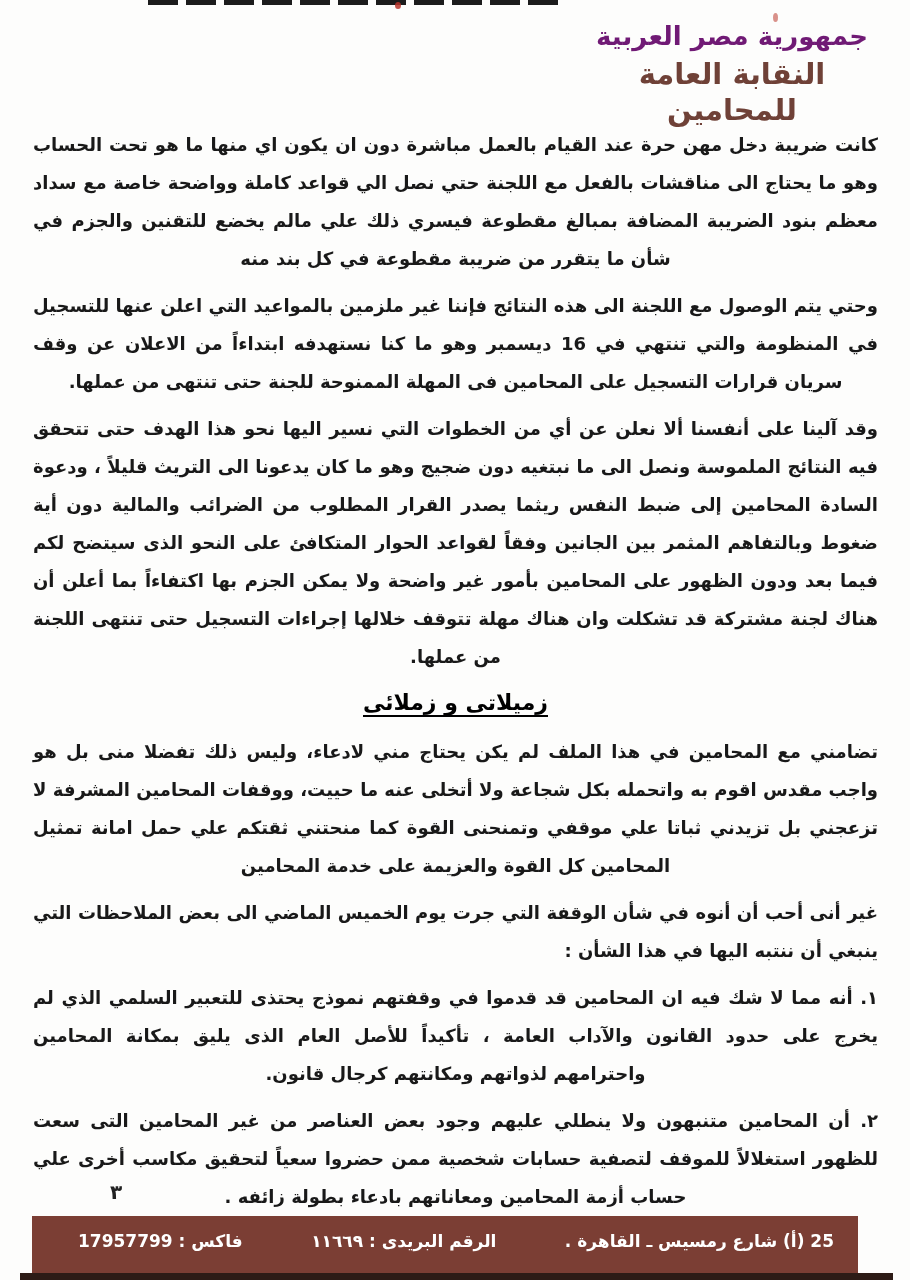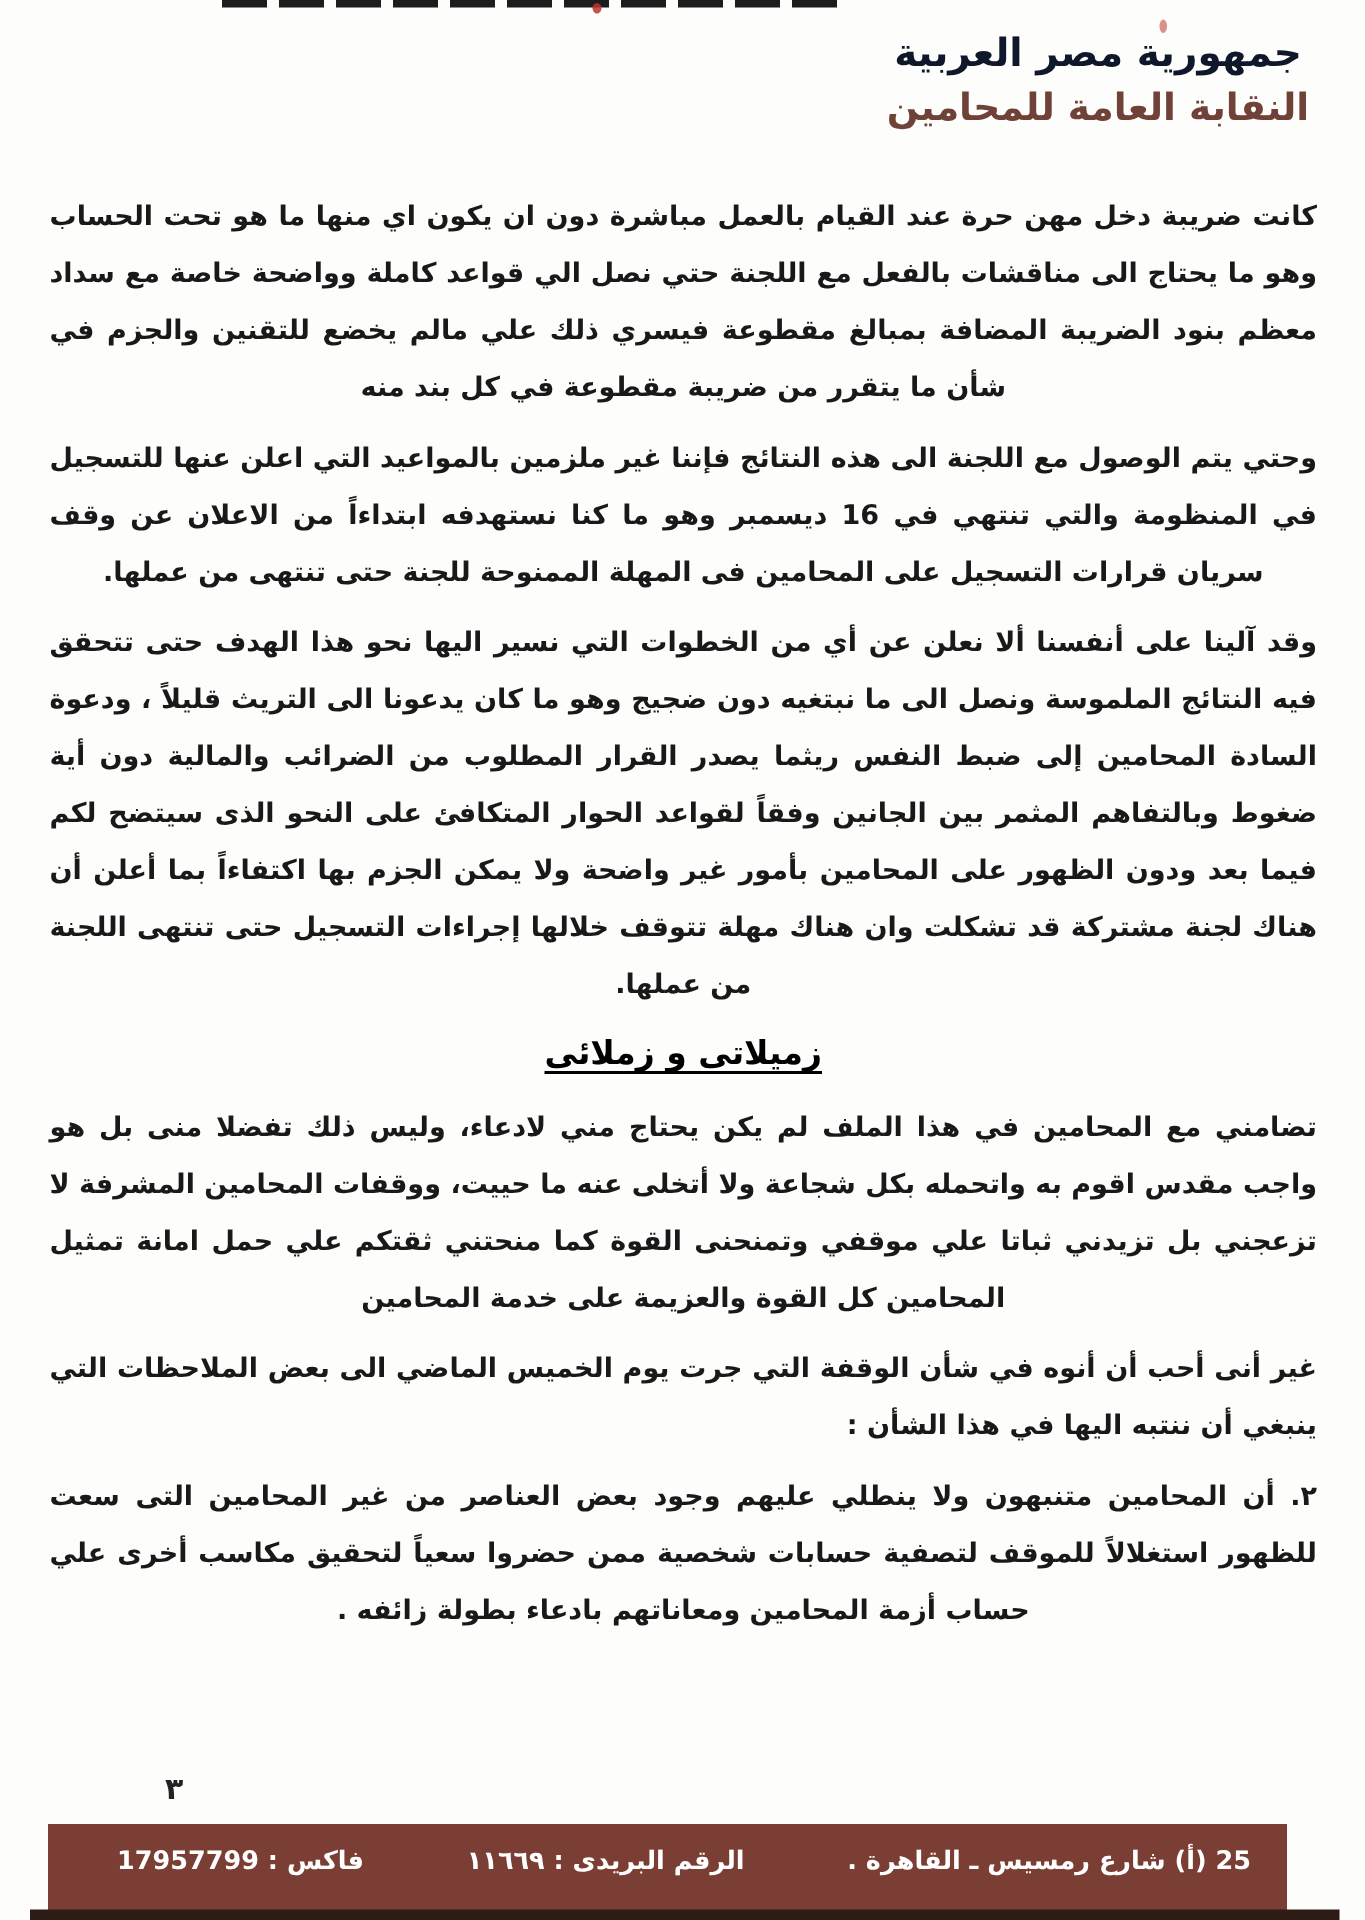--- a/index.html
+++ b/index.html
@@ -20,22 +20,22 @@
   .scan-speck-red2{
     position:absolute;top:13px;left:773px;width:5px;height:9px;
     background:#c24a3e;border-radius:50%;opacity:.6;
   }
   
   .logo{position:absolute;left:46px;top:8px;width:108px;height:112px;}
   .header-text{
     position:absolute;top:20px;right:28px;width:300px;
     text-align:center;direction:rtl;line-height:1.25;
   }
-  .header-line1{font-size:26px;font-weight:700;color:#0f172a;letter-spacing:0;}
-  .header-line2{font-size:25px;font-weight:700;color:#6f4137;margin-top:3px;}
+  .header-line1{font-size:26px;font-weight:700;color:#701a75;letter-spacing:0;}
+  .header-line2{font-size:29px;font-weight:700;color:#6f4137;margin-top:3px;}
   
   .content{
     position:absolute;top:126px;right:32px;left:33px;
     direction:rtl;font-size:18px;font-weight:700;line-height:38px;color:#191919;
   }
   .para{
     margin:0 0 9px 0;
     text-align:justify;text-align-last:center;
   }
   .para.last-right{text-align-last:right;}
@@ -79,20 +79,21 @@
   <div class="content">
     <p class="para">كانت ضريبة دخل مهن حرة عند القيام بالعمل مباشرة دون ان يكون اي منها ما هو تحت الحساب وهو ما يحتاج الى مناقشات بالفعل مع اللجنة حتي نصل الي قواعد كاملة وواضحة خاصة مع سداد معظم بنود الضريبة المضافة بمبالغ مقطوعة فيسري ذلك علي مالم يخضع للتقنين والجزم في شأن ما يتقرر من ضريبة مقطوعة في كل بند منه</p>
     <p class="para">وحتي يتم الوصول مع اللجنة الى هذه النتائج فإننا غير ملزمين بالمواعيد التي اعلن عنها للتسجيل في المنظومة والتي تنتهي في 16 ديسمبر وهو ما كنا نستهدفه ابتداءاً من الاعلان عن وقف سريان قرارات التسجيل على المحامين فى المهلة الممنوحة للجنة حتى تنتهى من عملها.</p>
     <p class="para">وقد آلينا على أنفسنا ألا نعلن عن أي من الخطوات التي نسير اليها نحو هذا الهدف حتى تتحقق فيه النتائج الملموسة ونصل الى ما نبتغيه دون ضجيج وهو ما كان يدعونا الى التريث قليلاً ، ودعوة السادة المحامين إلى ضبط النفس ريثما يصدر القرار المطلوب من الضرائب والمالية دون أية ضغوط وبالتفاهم المثمر بين الجانين وفقاً لقواعد الحوار المتكافئ على النحو الذى سيتضح لكم فيما بعد ودون الظهور على المحامين بأمور غير واضحة ولا يمكن الجزم بها اكتفاءاً بما أعلن أن هناك لجنة مشتركة قد تشكلت وان هناك مهلة تتوقف خلالها إجراءات التسجيل حتى تنتهى اللجنة من عملها.</p>
 
     <div class="section-heading">زميلاتى و زملائى</div>
 
     <p class="para">تضامني مع المحامين في هذا الملف لم يكن يحتاج مني لادعاء، وليس ذلك تفضلا منى بل هو واجب مقدس اقوم به واتحمله بكل شجاعة ولا أتخلى عنه ما حييت، ووقفات المحامين المشرفة لا تزعجني بل تزيدني ثباتا علي موقفي وتمنحنى القوة كما منحتني ثقتكم علي حمل امانة تمثيل المحامين كل القوة والعزيمة على خدمة المحامين</p>
     <p class="para last-right">غير أنى أحب أن أنوه في شأن الوقفة التي جرت يوم الخميس الماضي الى بعض الملاحظات التي ينبغي أن ننتبه اليها في هذا الشأن :</p>
 
+    <p class="para">١.  أنه مما لا شك فيه ان المحامين قد قدموا في وقفتهم نموذج يحتذى للتعبير السلمي الذي لم يخرج على حدود القانون والآداب العامة ، تأكيداً للأصل العام الذى يليق بمكانة المحامين واحترامهم لذواتهم ومكانتهم كرجال قانون.</p>
     <p class="para">٢. أن المحامين متنبهون ولا ينطلي عليهم وجود بعض العناصر من غير المحامين التى سعت للظهور استغلالاً للموقف لتصفية حسابات شخصية ممن حضروا سعياً لتحقيق مكاسب أخرى علي حساب أزمة المحامين ومعاناتهم بادعاء بطولة زائفه .</p>
   </div>
 
   <div class="page-number">٣</div>
 
   <div class="footer-bar">
     <span class="footer-item">25 (أ) شارع رمسيس ـ القاهرة .</span>
     <span class="footer-item">الرقم البريدى : ١١٦٦٩</span>
     <span class="footer-item">فاكس : 17957799</span>
   </div>

